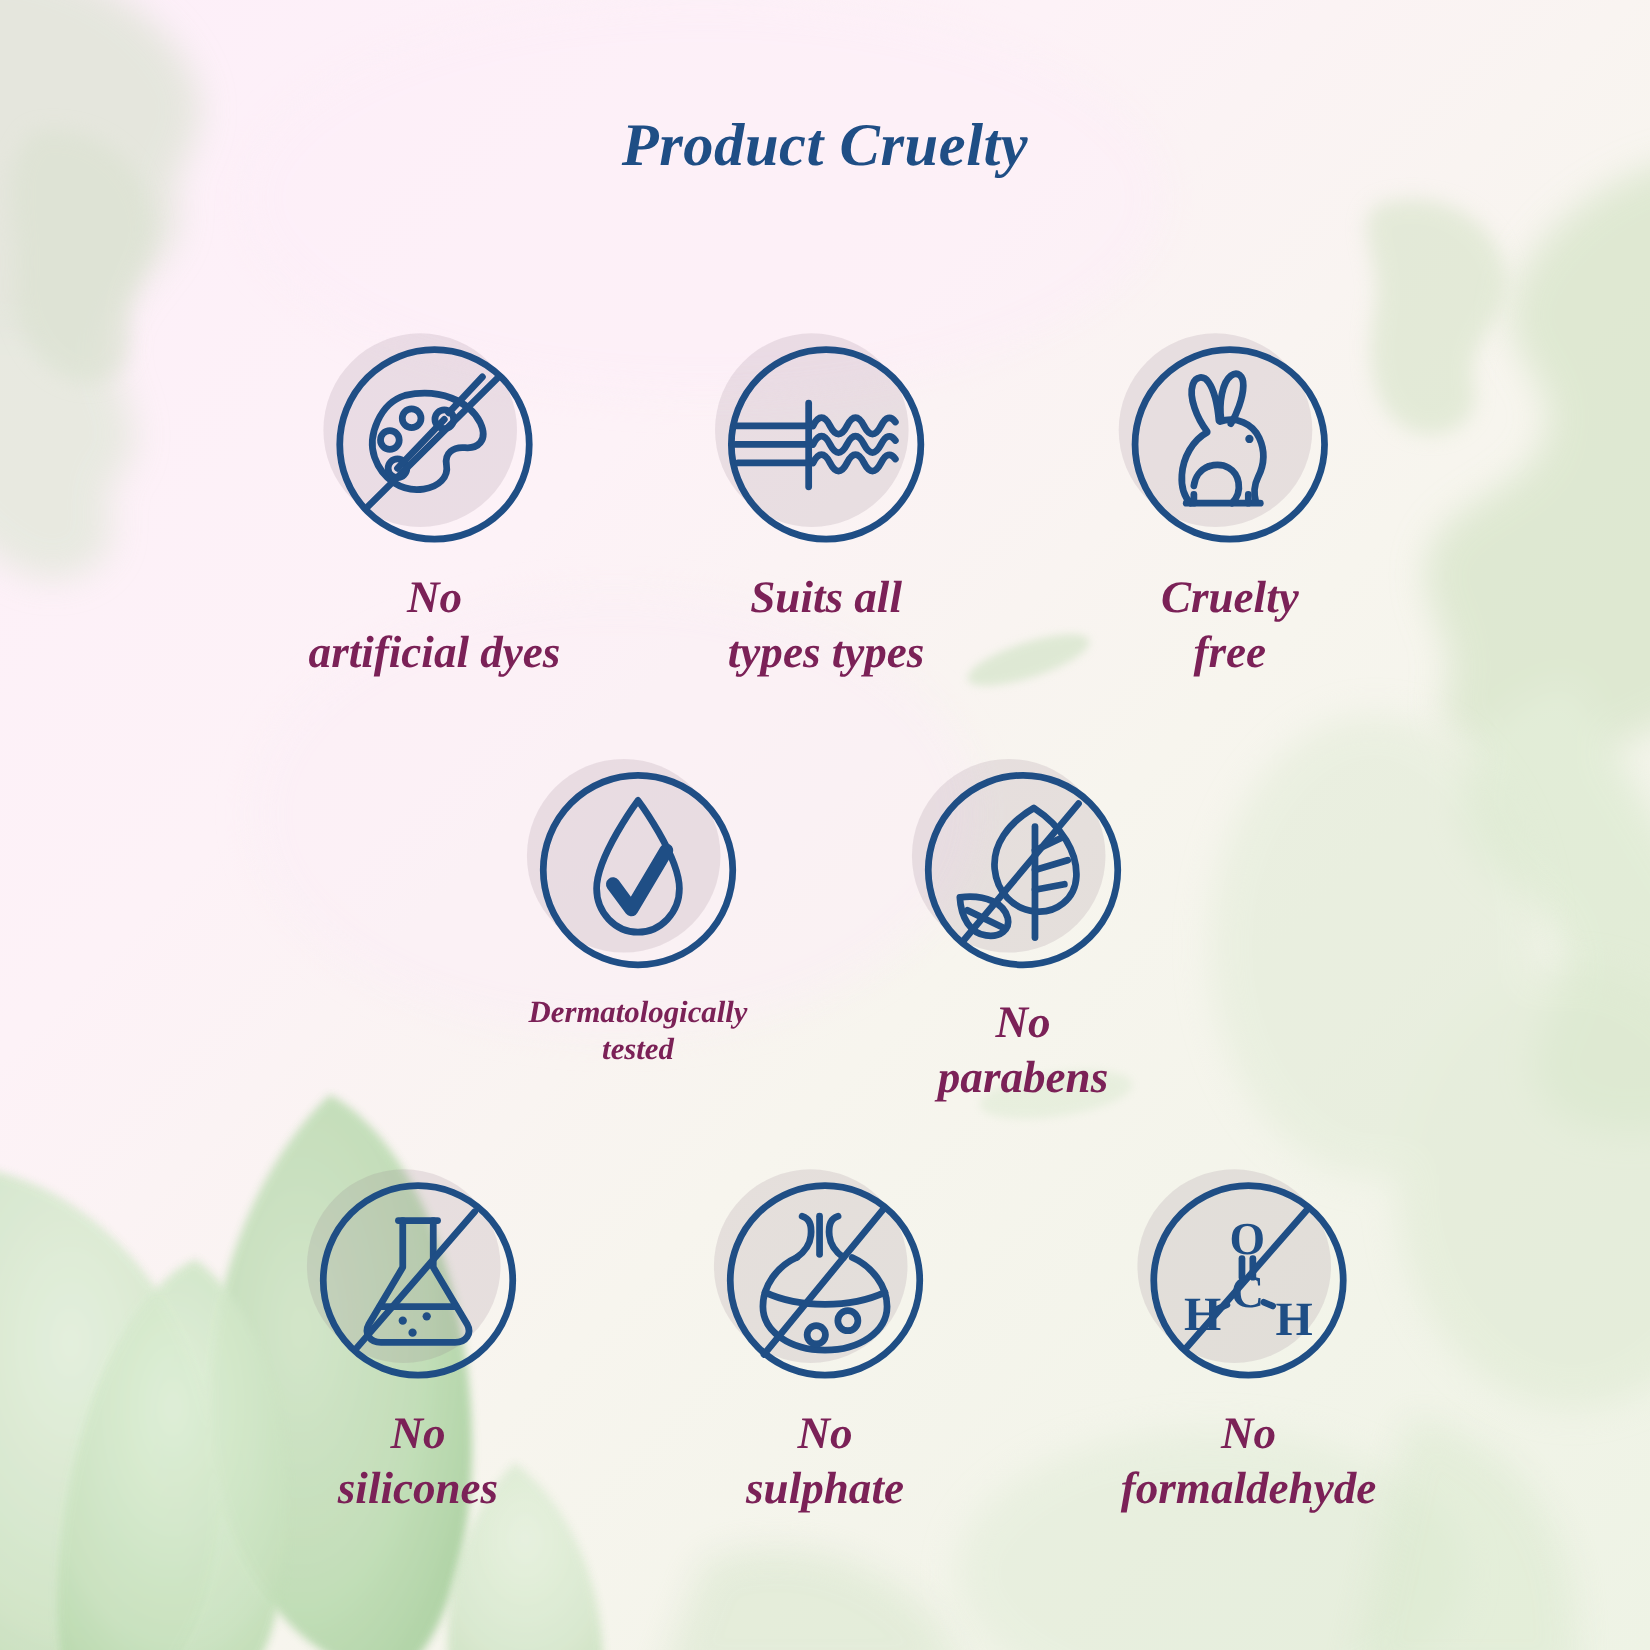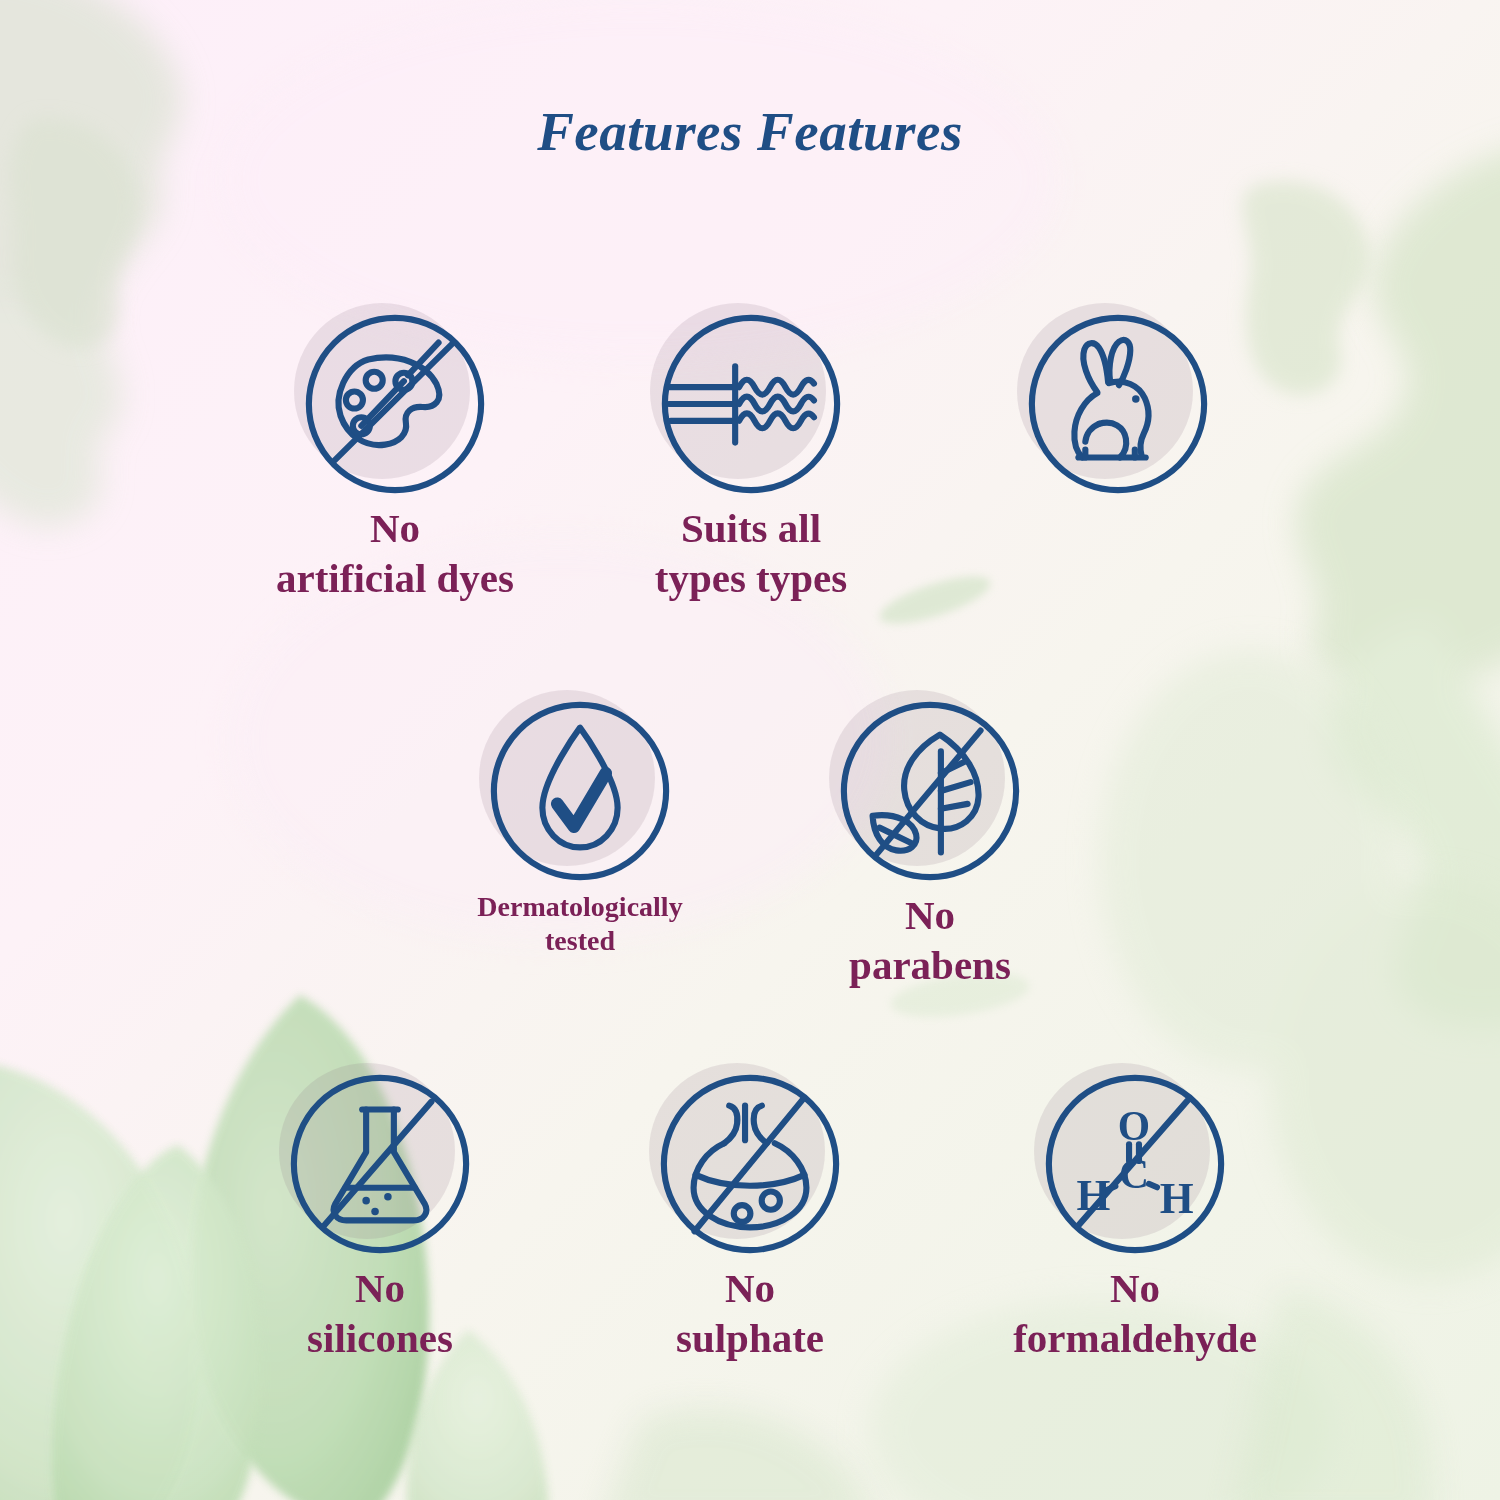--- a/index.html
+++ b/index.html
@@ -53,24 +53,25 @@
     top:-2px;
     filter:blur(0.6px);
   }
   .badge svg {
     position:absolute;
     left:0; top:0;
     width:198px; height:198px;
     display:block;
   }
   .feature-label {
-    margin-top:0;
+    margin-top:14px;
     font-size:41px;
     line-height:1.22;
     font-weight:bold;
+    font-style:italic;
     color:#7b2157;
     font-family:"Liberation Serif", serif;
     white-space:pre-line;
   }
   .feature-label.tight { font-size:28px; }
 </style>
 </head>
 <body>
 
 <div id="bg">
@@ -162,21 +163,21 @@
 
     <g filter="url(#soft2)" opacity="0.55">
       <ellipse cx="640" cy="180" rx="420" ry="180" fill="#fdeef8"></ellipse>
       <ellipse cx="560" cy="740" rx="330" ry="200" fill="#fbeef6"></ellipse>
     </g>
   </svg>
 </div>
 
 <div id="stage">
 
-  <div class="page-title">Features Features</div>
+  <div class="page-title">Product Cruelty</div>
 
   <div class="feature" style="left:230px; top:305px;">
     <div class="badge">
       <div class="blob"></div>
       <svg viewBox="0 0 100 100">
         <g fill="none" stroke="#1f4e85" stroke-width="3.1" stroke-linecap="round" stroke-linejoin="round">
           <circle cx="50" cy="50" r="43.5"></circle>
           <path d="M36.5,27.5 C52,24 66,30 71,40 C75,48.5 69.5,52 64,51.5
                    C58.5,51 54.5,54 55.5,59.5 C56.5,65 52,69.5 45,70.5
                    C35,72 26,66 22.5,56 C19,46 25,31 36.5,27.5 Z"></path>
@@ -240,20 +241,22 @@
           <path d="M40.5,60 C36.5,61.5 34,65 33.5,69"></path>
 
           <path d="M30,77 L64,77"></path>
           <path d="M33.5,73 L33.5,77"></path>
           <path d="M58.5,73 L58.5,77"></path>
 
           <circle cx="59" cy="47.5" r="1.9" fill="#1f4e85" stroke="none"></circle>
         </g>
       </svg>
     </div>
+    <div class="feature-label">Cruelty
+free</div>
   </div>
 
   <div class="feature" style="left:390px; top:692px; width:380px;">
     <div class="badge">
       <div class="blob"></div>
       <svg viewBox="0 0 100 100">
         <g fill="none" stroke="#1f4e85" stroke-linecap="round" stroke-linejoin="round">
           <circle cx="50" cy="50" r="43.5" stroke-width="3.1"></circle>
           <path stroke-width="3.1" d="M50,18 C50,18 31,43.5 31,58.5 C31,69.5 39.5,78.5 50,78.5
                    C60.5,78.5 69,69.5 69,58.5 C69,43.5 50,18 50,18 Z"></path>

